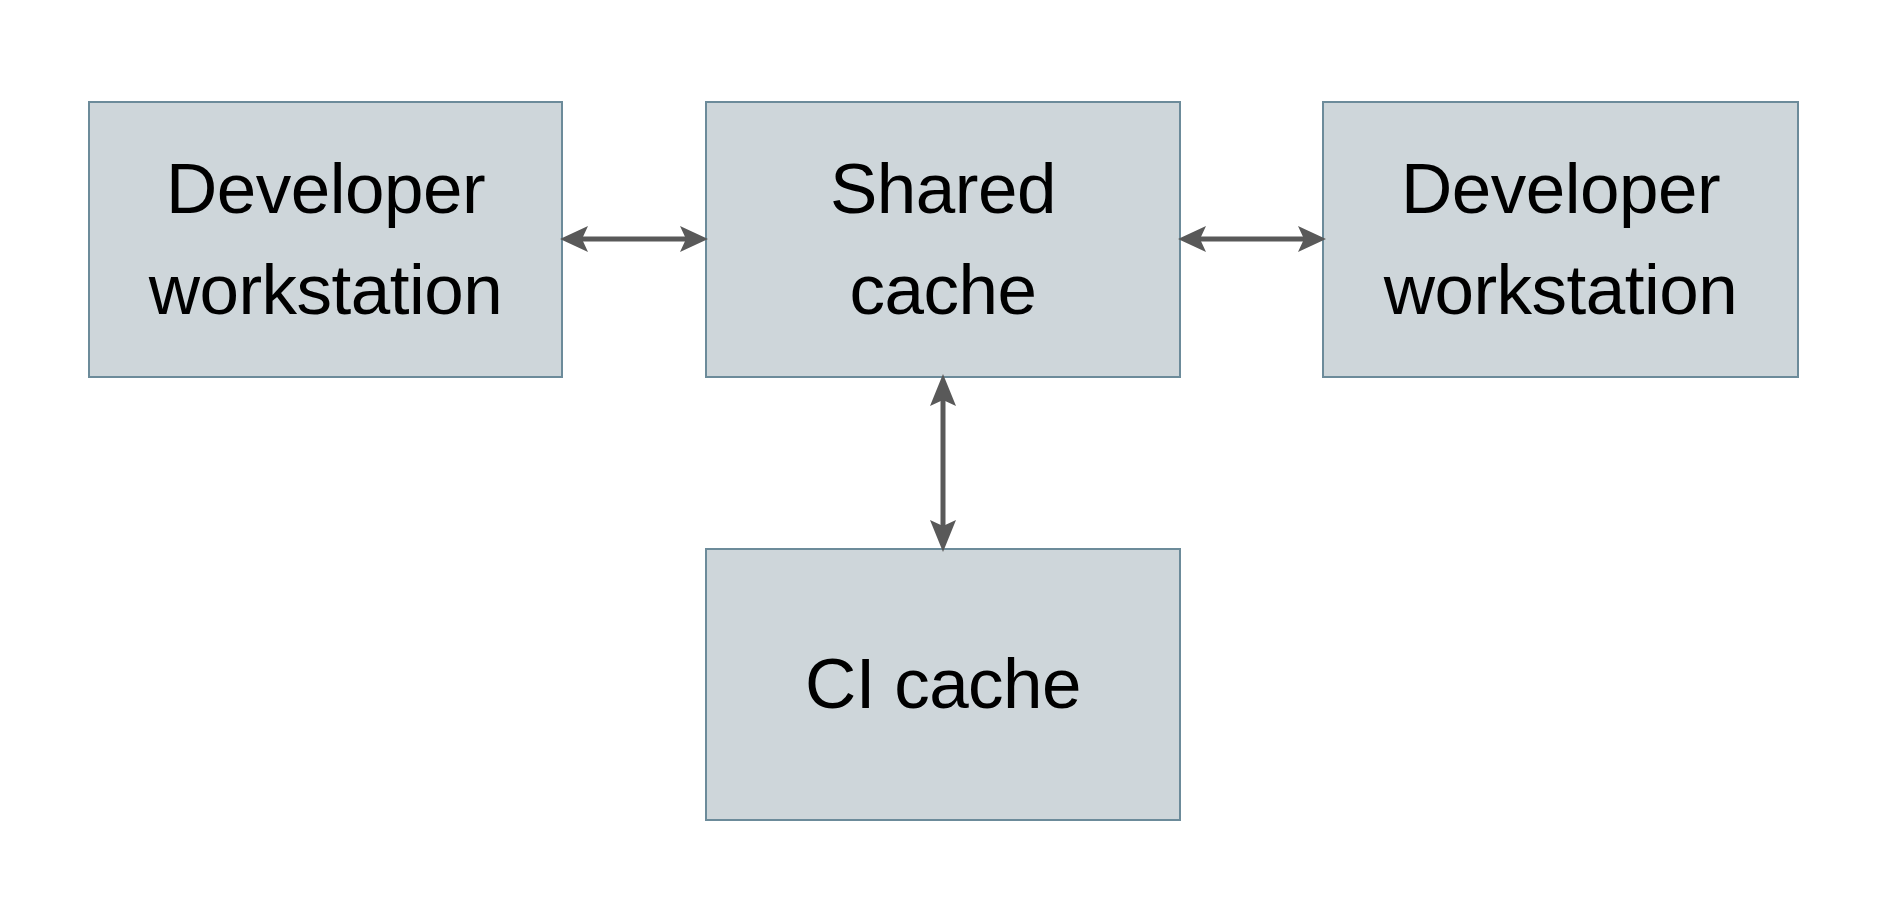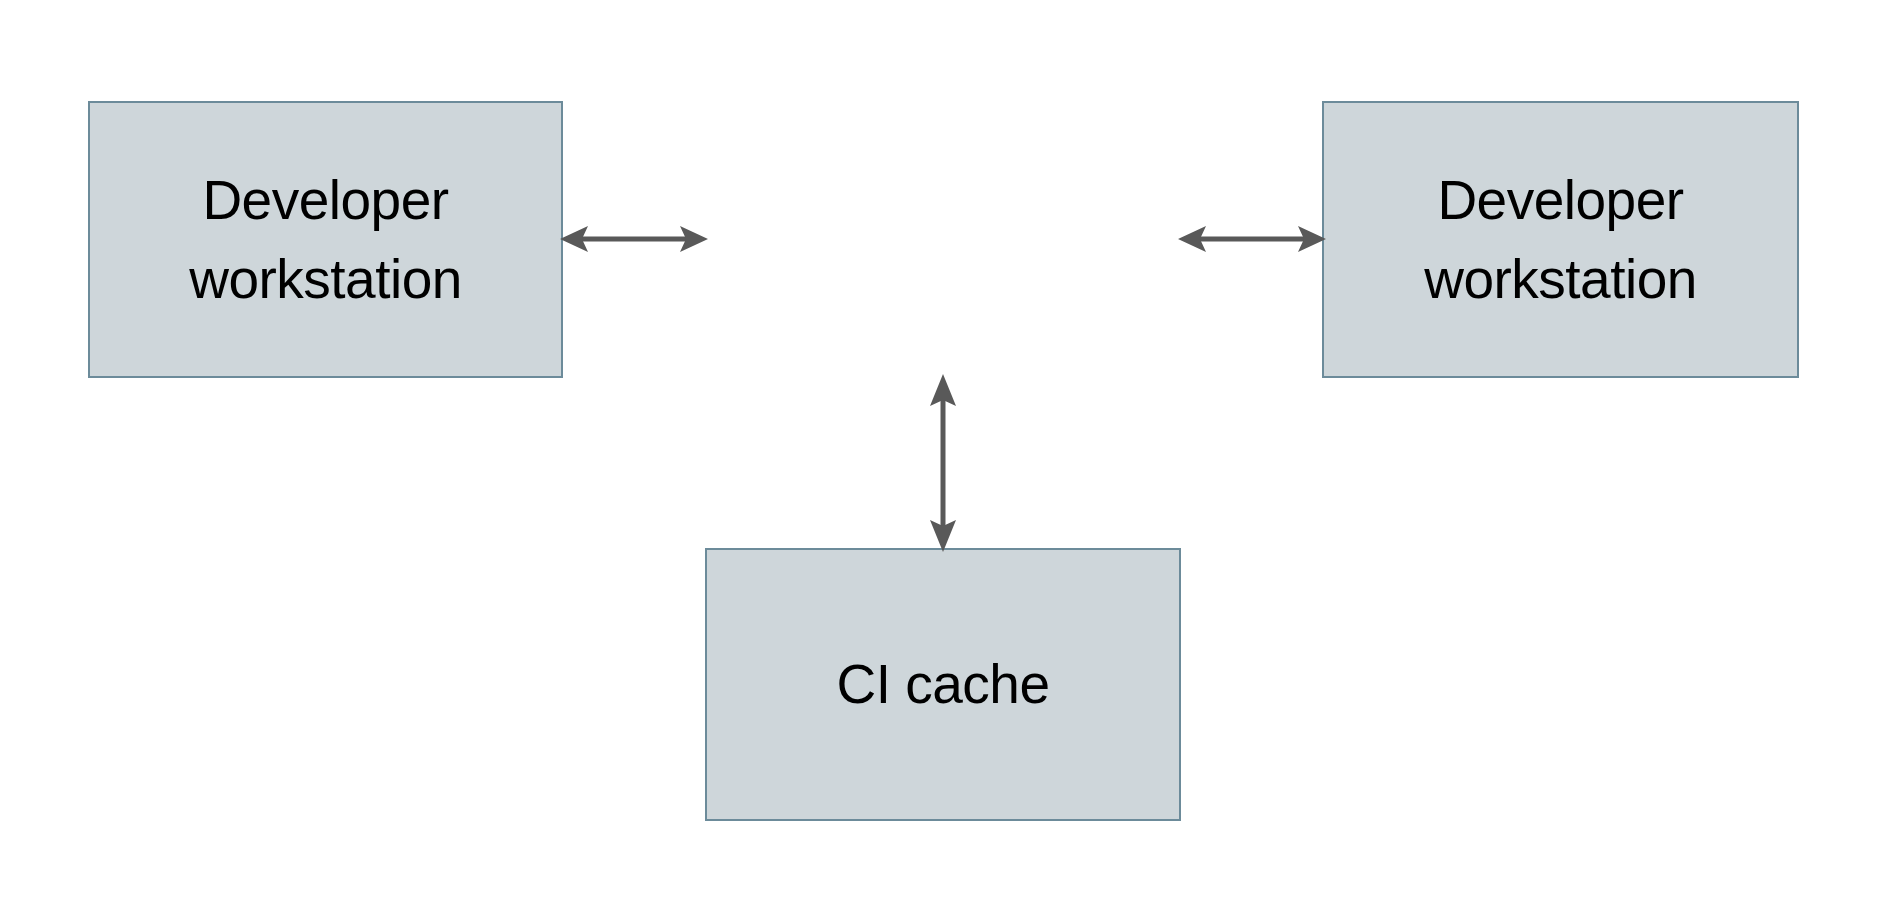--- a/index.html
+++ b/index.html
@@ -24,21 +24,21 @@
     box-sizing: border-box;
     background: #ced6da;
     border: 2px solid #6c8b9a;
     display: flex;
     align-items: center;
     justify-content: center;
     text-align: center;
   }
   .node-label {
     font-family: "Liberation Sans", sans-serif;
-    font-size: 55px;
+    font-size: 71px;
     font-weight: 400;
     line-height: 1.42;
     color: #000000;
     letter-spacing: -0.5px;
     white-space: pre-line;
     padding: 0 6px;
   }
   
   #node-dev-left  { left: 88px;  top: 101px; width: 475px; height: 277px; }
   #node-cache     { left: 705px; top: 101px; width: 476px; height: 277px; }
@@ -56,20 +56,24 @@
 </head>
 <body>
 
 <div id="diagram-canvas">
 
   <div class="node-box" id="node-dev-left">
     <span class="node-label">Developer
 workstation</span>
   </div>
 
+  <div class="node-box" id="node-cache">
+    <span class="node-label">Shared
+cache</span>
+  </div>
 
   <div class="node-box" id="node-dev-right">
     <span class="node-label">Developer
 workstation</span>
   </div>
 
   <div class="node-box" id="node-ci">
     <span class="node-label">CI cache</span>
   </div>
 

